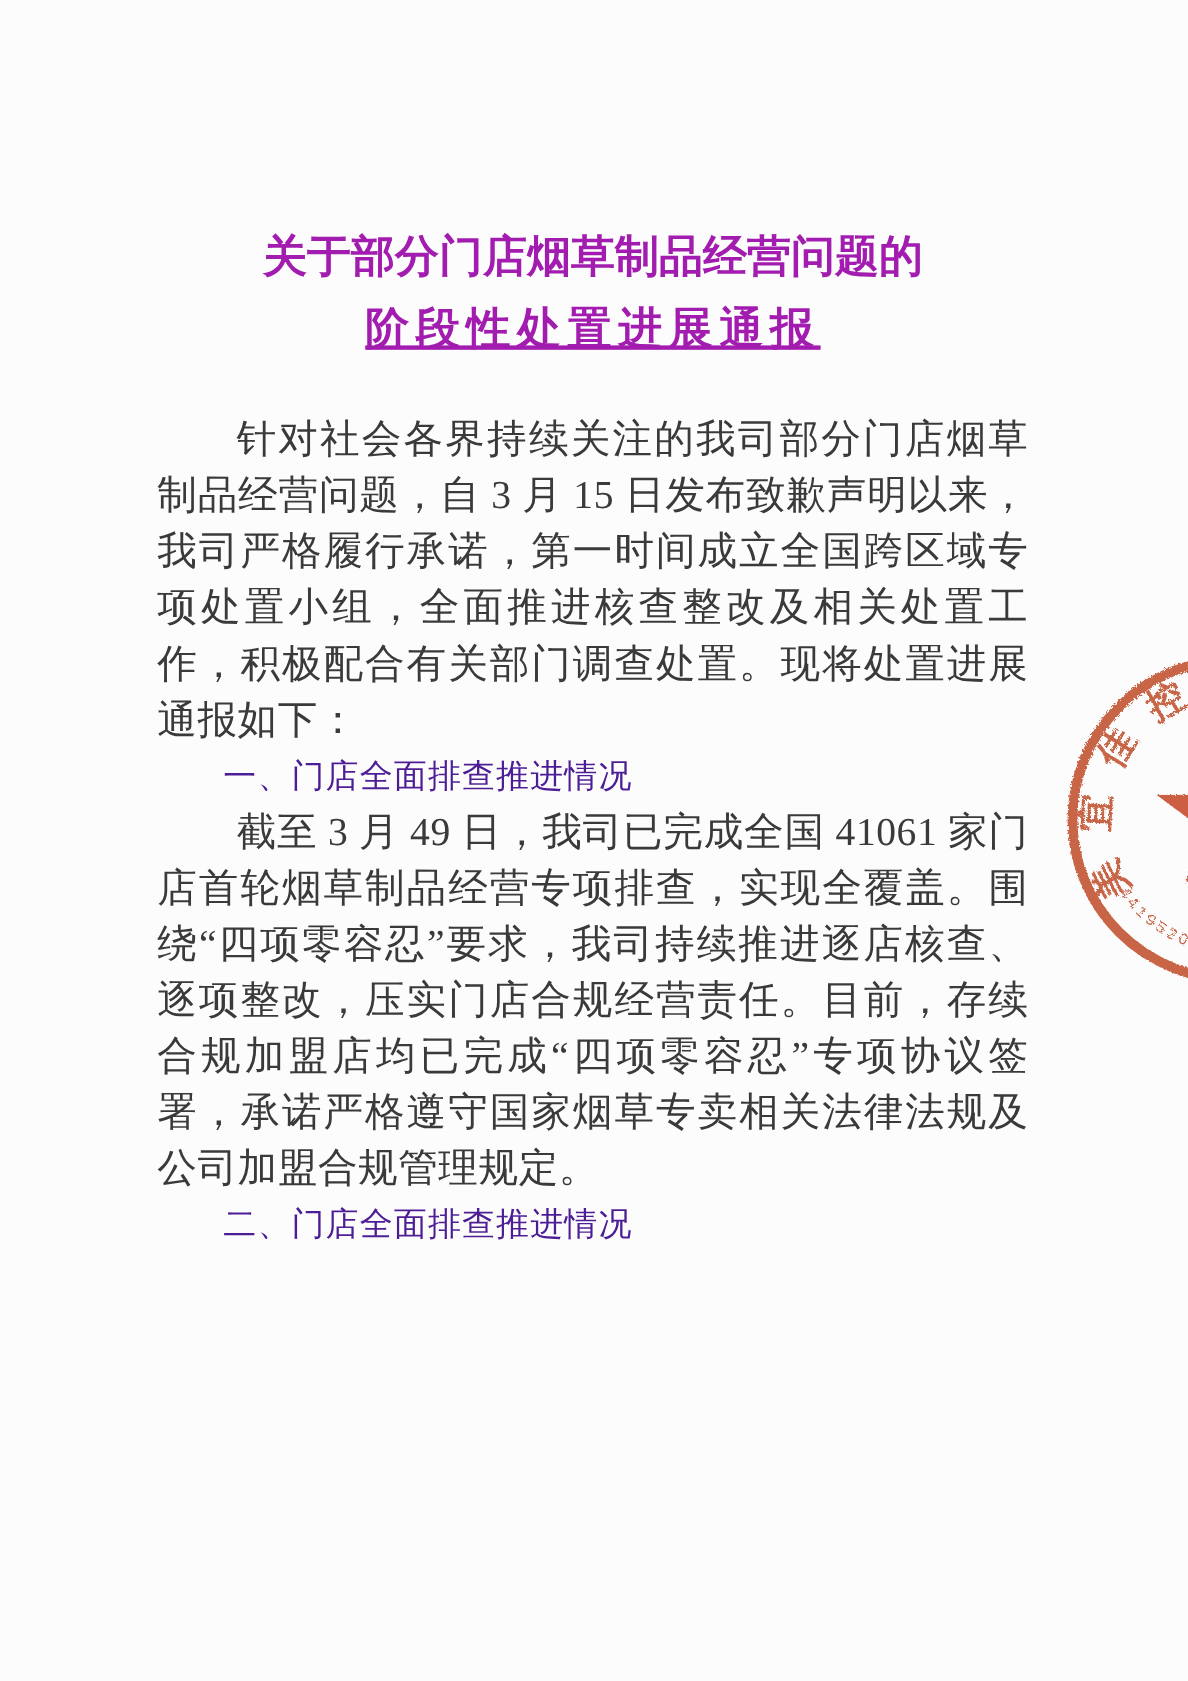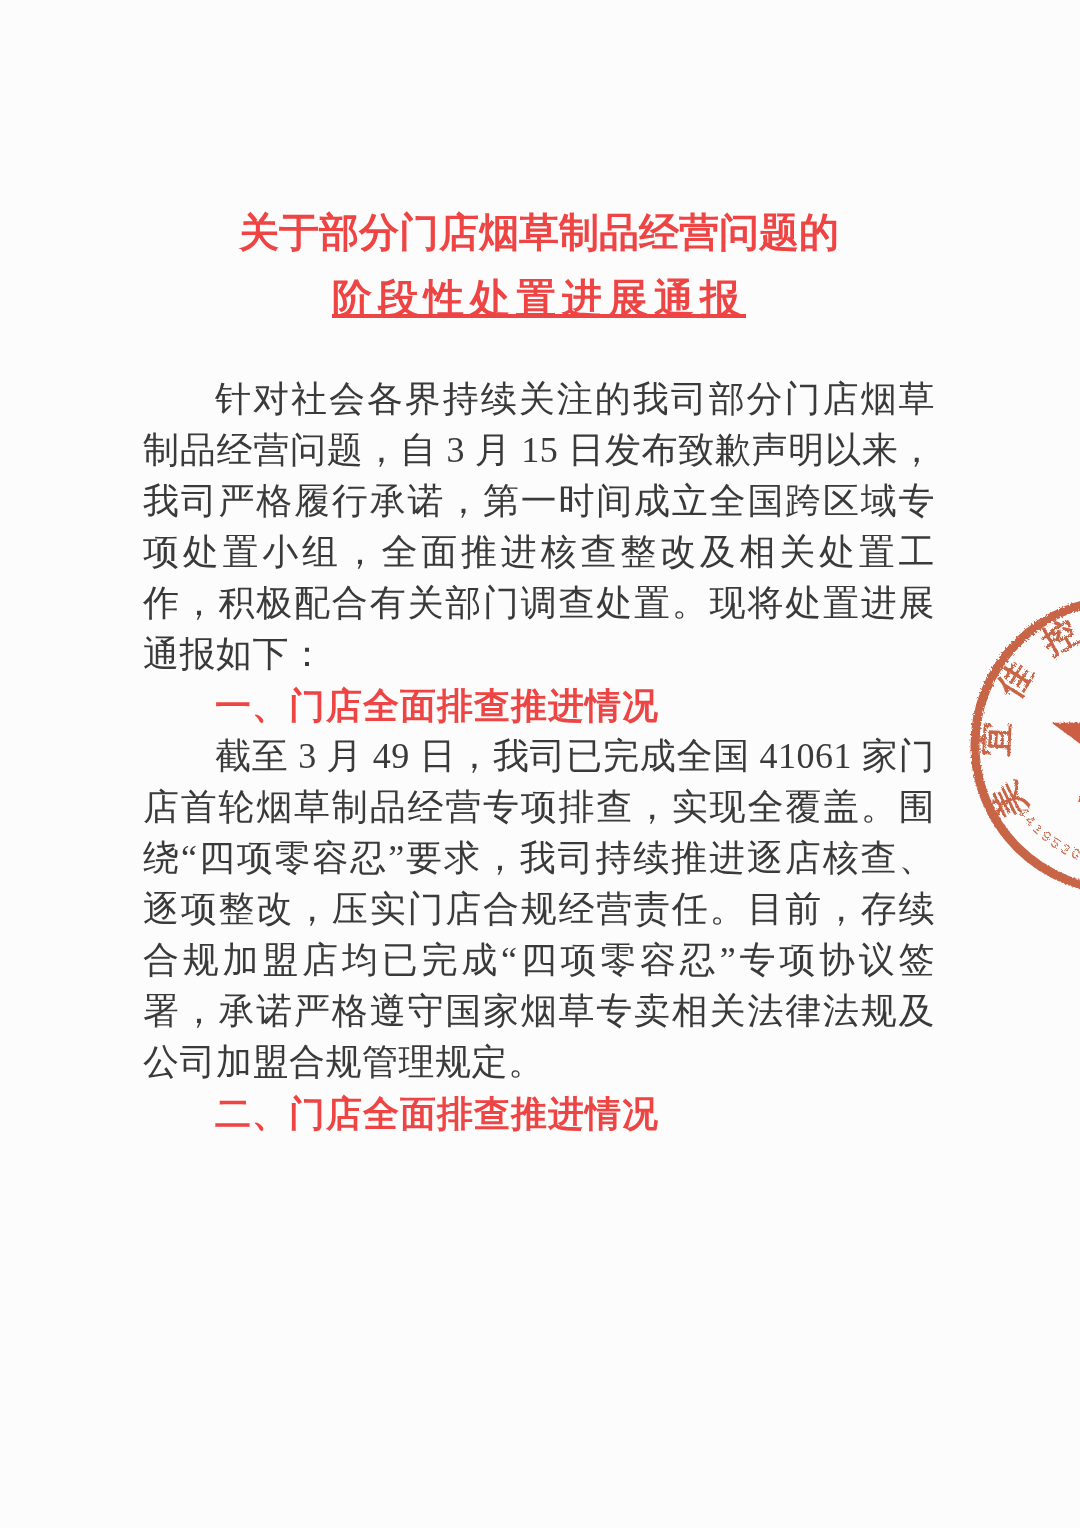--- a/index.html
+++ b/index.html
@@ -19,21 +19,21 @@
   }
   .content {
     position: absolute;
     left: 143px;
     top: 200px;
     width: 792px;
   }
   .title {
     text-align: center;
     font-weight: bold;
-    color: #ef4444;
+    color: #a21caf;
     font-size: 40px;
     line-height: 66px;
     margin-bottom: 42px;
   }
   .title .line2 {
     letter-spacing: 6px;
     text-decoration: underline;
   }
   .body-text p {
     margin: 0;
@@ -41,24 +41,24 @@
     line-height: 51px;
     text-align: justify;
     text-indent: 2em;
     letter-spacing: 0.5px;
   }
   .body-text p:last-child {
     
   }
   .body-text h2 {
     margin: 0;
-    font-size: 36px;
+    font-size: 30px;
     line-height: 51px;
-    font-weight: bold;
-    color: #ef4444;
+    font-weight: normal;
+    color: #4c1d95;
     text-indent: 2em;
     font-family: "Liberation Sans", "DejaVu Sans", sans-serif;
     letter-spacing: 1px;
   }
   .seal {
     position: absolute;
     left: 960px;
     top: 585px;
     width: 320px;
     height: 320px;

